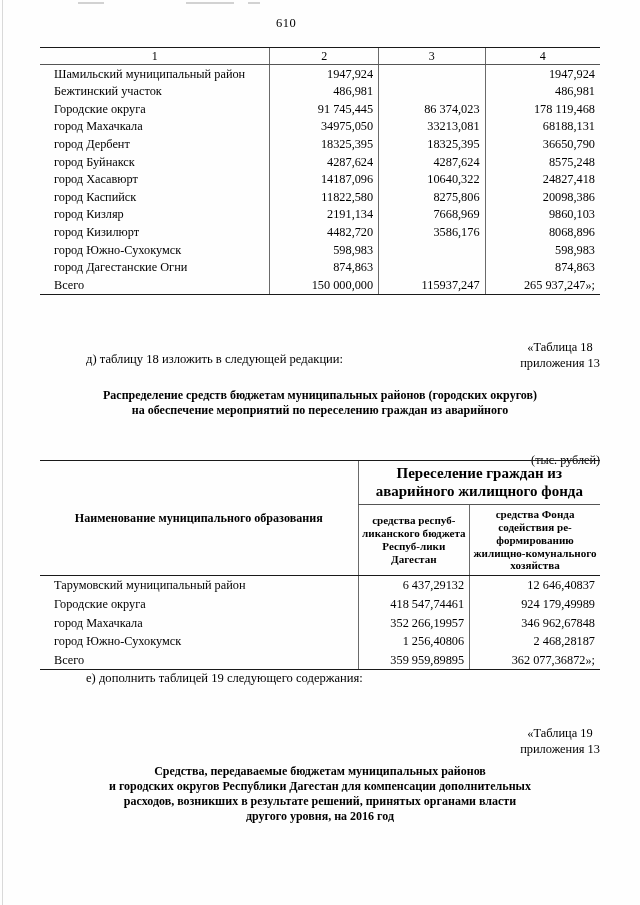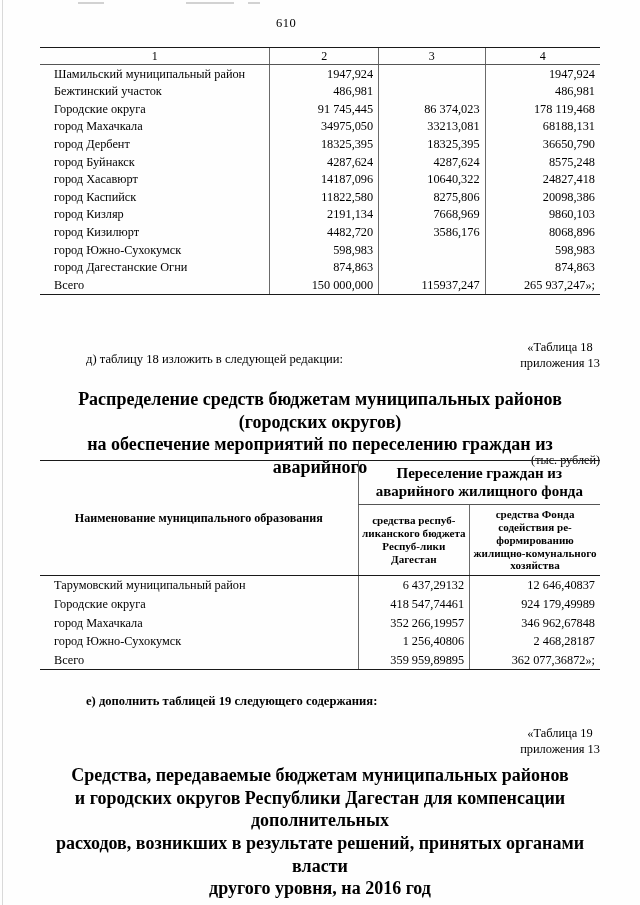--- a/index.html
+++ b/index.html
@@ -112,21 +112,21 @@
     font-size: 12.4px;
     line-height: 1.32;
     white-space: nowrap;
   }
   .center-title {
     position: absolute;
     left: 40px;
     width: 560px;
     text-align: center;
     font-weight: bold;
-    font-size: 18px;
+    font-size: 12px;
     line-height: 1.26;
   }
   .units-note {
     position: absolute;
     right: 40px;
     font-size: 12.2px;
   }
 
   
   #table2 {
@@ -317,21 +317,21 @@
         <td class="num vsep">2 468,28187</td>
       </tr>
       <tr class="drow last-row">
         <td class="name bold">Всего</td>
         <td class="num vsep bold">359 959,89895</td>
         <td class="num vsep bold tail-mark">362 077,36872»;</td>
       </tr>
     </tbody>
   </table>
 
-  <div class="para indent-para" style="top:694px;font-weight:bold;">е) дополнить таблицей 19 следующего содержания:</div>
+  <div class="para indent-para" style="top:671px;">е) дополнить таблицей 19 следующего содержания:</div>
   <div class="right-note" style="top:725px;">
     <div>«Таблица 19</div>
     <div>приложения 13</div>
   </div>
 
   <div class="center-title" style="top:764px;">
     <div>Средства, передаваемые бюджетам муниципальных районов</div>
     <div>и городских округов Республики Дагестан для компенсации дополнительных</div>
     <div>расходов, возникших в результате решений, принятых органами власти</div>
     <div>другого уровня, на 2016 год</div>

